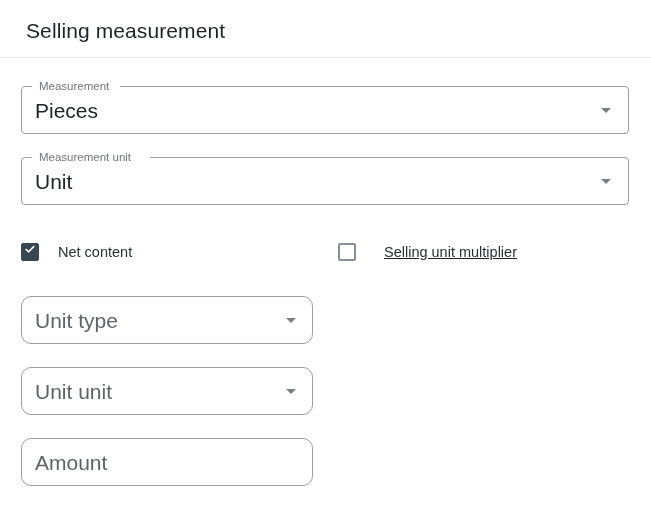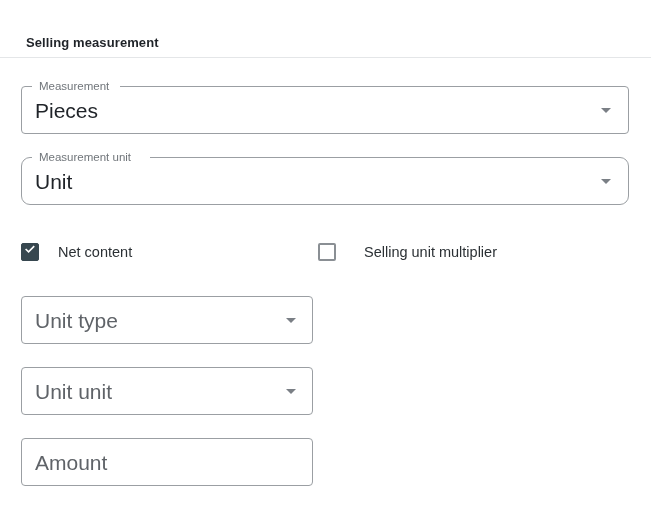--- a/index.html
+++ b/index.html
@@ -29,23 +29,23 @@
     top: 0;
     width: 651px;
     height: 58px;
     box-sizing: border-box;
     border-bottom: 1px solid #e4e6e8;
     background: #ffffff;
   }
   .panel-title {
     position: absolute;
     left: 26px;
-    top: 35px;
-    font-size: 13px;
-    font-weight: bold;
+    top: 19px;
+    font-size: 21px;
+    font-weight: normal;
     letter-spacing: 0.1px;
     color: #1f2328;
     white-space: nowrap;
   }
 
   
   .form-body {
     position: absolute;
     left: 0;
     top: 58px;
@@ -55,21 +55,21 @@
   
   .field {
     position: absolute;
     box-sizing: border-box;
     height: 48px;
     border: 1px solid #9b9fa3;
     border-radius: 4px;
     background: #ffffff;
   }
   .field.wide  { left: 21px; width: 608px; }
-  .field.small { left: 21px; width: 292px; }
+  .field.small { left: 21px; width: 292px; border-radius: 10px; }
 
   
   .field.has-label::before {
     content: "";
     position: absolute;
     left: 10px;
     top: -1px;
     height: 2px;
     background: #ffffff;
     width: var(--notch, 90px);
@@ -169,38 +169,38 @@
   </div>
 
   <div class="form-body">
 
     <div class="field wide has-label" style="top:28px; --notch:88px;">
       <span class="field-label">Measurement</span>
       <span class="field-value">Pieces</span>
       <span class="caret-icon"></span>
     </div>
 
-    <div class="field wide has-label" style="top:99px;border-radius:9px; --notch:118px;">
+    <div class="field wide has-label" style="top:99px; --notch:118px;">
       <span class="field-label">Measurement unit</span>
       <span class="field-value">Unit</span>
       <span class="caret-icon"></span>
     </div>
 
     <div class="checkbox-row" style="top:184px;">
 
       <div class="checkbox-item net-content" style="left:21px;">
         <span class="checkbox-box checked">
           <svg class="tick" viewBox="0 0 12 12">
             <path d="M1.4 6.0 L4.3 8.9 L10.4 2.6" fill="none" stroke="#ffffff" stroke-width="1.9" stroke-linecap="square" stroke-linejoin="miter"></path>
           </svg>
         </span>
         <span class="checkbox-label">Net content</span>
       </div>
 
-      <div class="checkbox-item selling-unit-multiplier" style="left:318px;">
+      <div class="checkbox-item selling-unit-multiplier" style="left:338px;text-decoration:underline;">
         <span class="checkbox-box unchecked"></span>
         <span class="checkbox-label">Selling unit multiplier</span>
       </div>
 
     </div>
 
     <div class="field small" style="top:238px;">
       <span class="field-value placeholder">Unit type</span>
       <span class="caret-icon"></span>
     </div>

